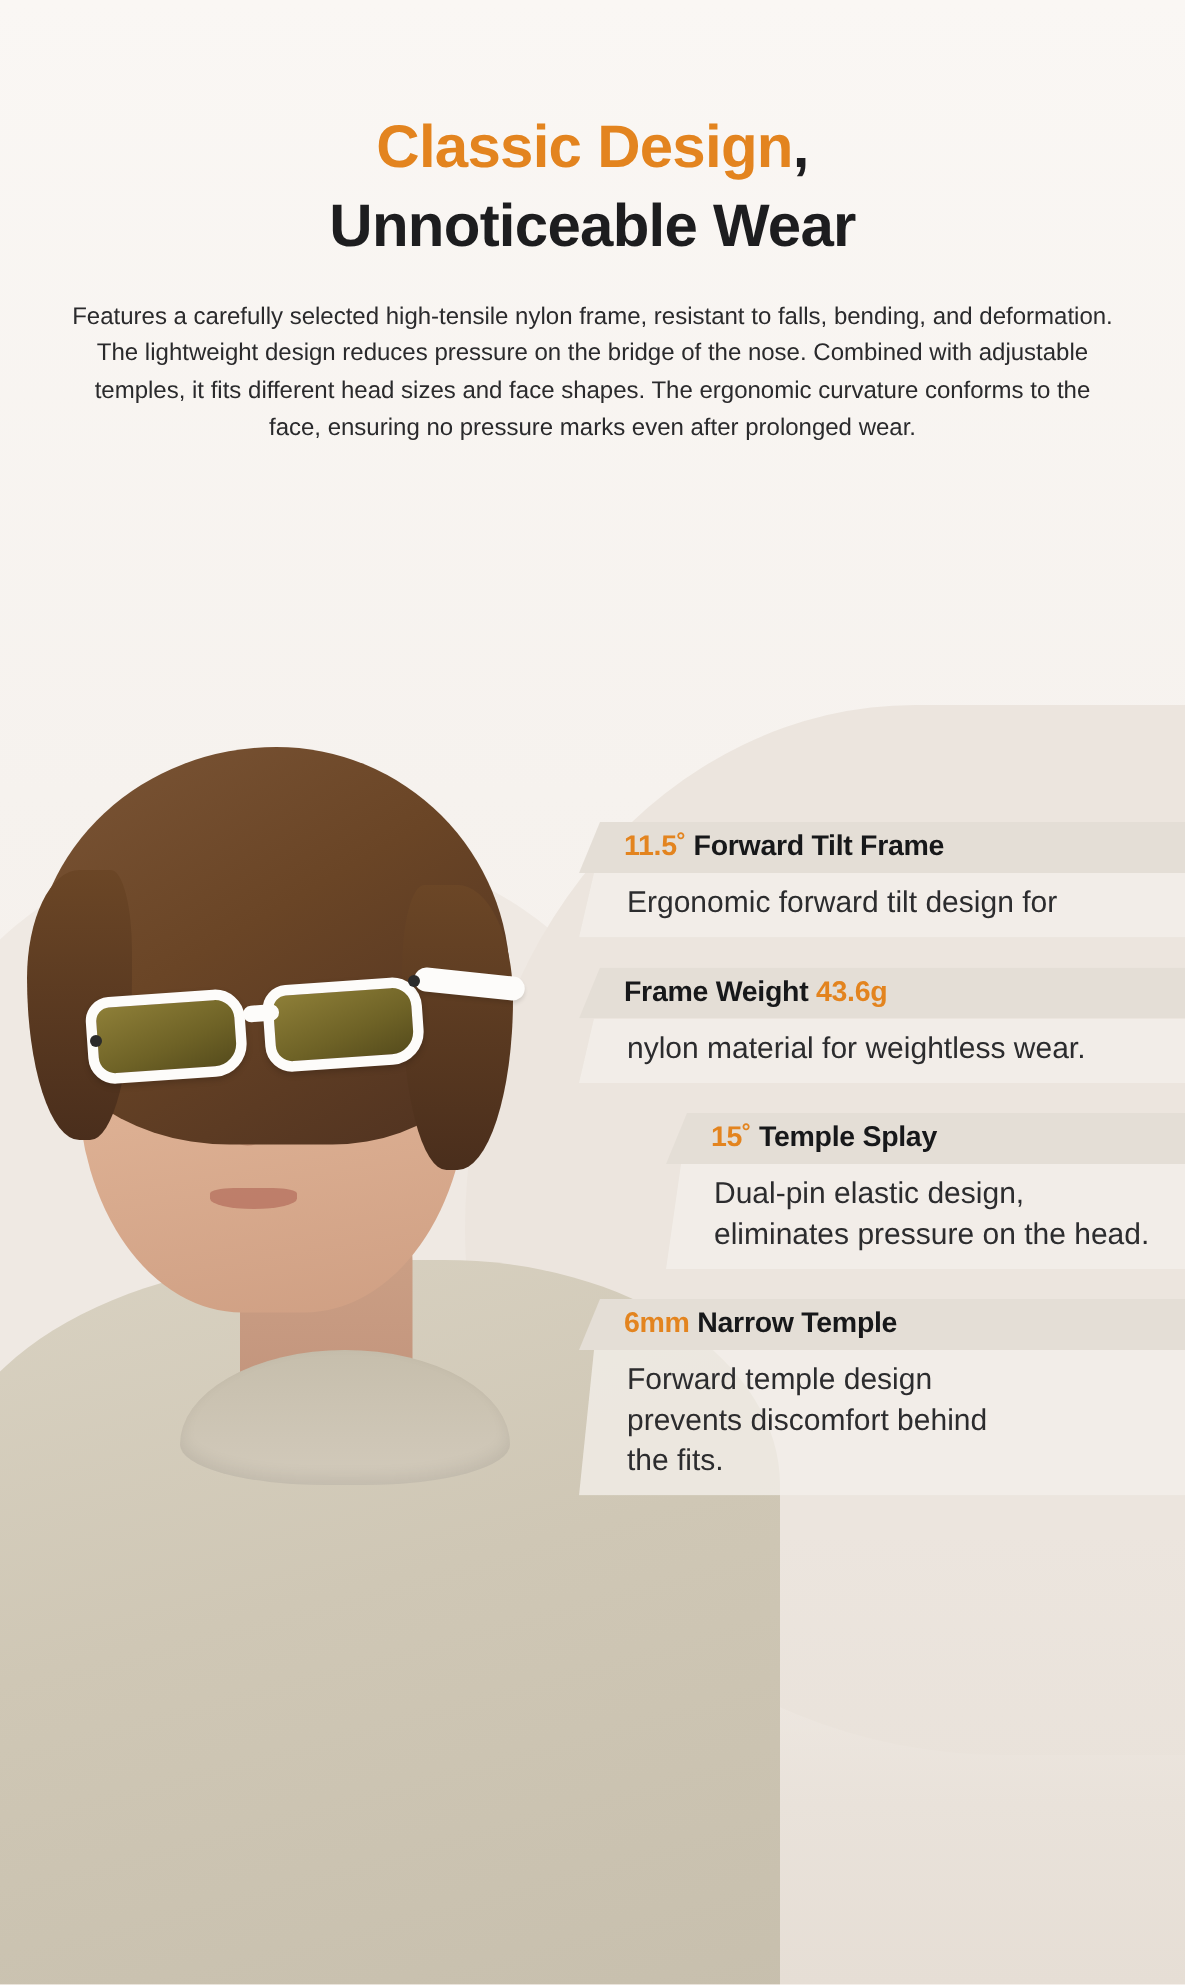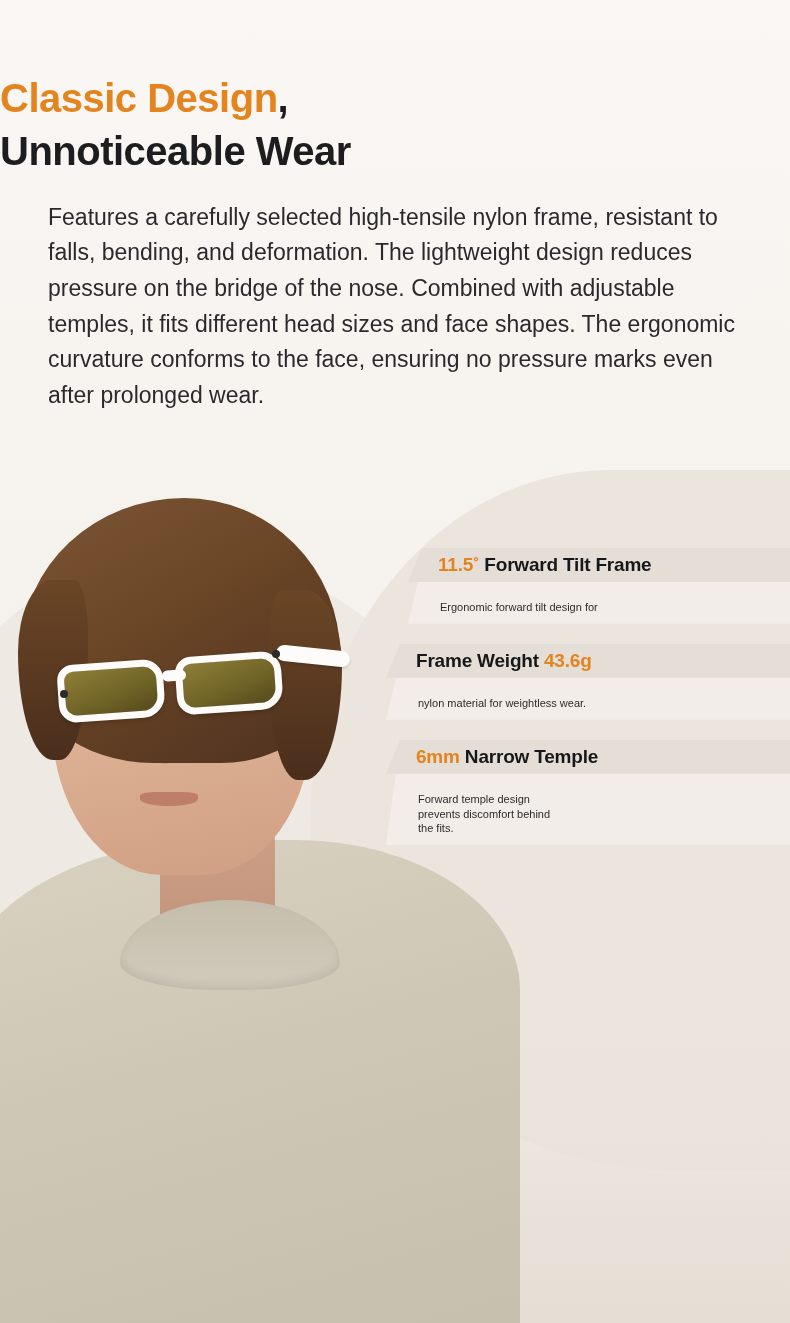--- a/index.html
+++ b/index.html
@@ -20,35 +20,36 @@
     height: 1323px;
     background: linear-gradient(180deg, #faf7f4 0%, #f6f2ee 40%, #f2ece7 100%);
     overflow: hidden;
   }
 
   
   .header {
     position: absolute;
     top: 0; left: 0; right: 0;
     padding-top: 72px;
+    text-align: center;
     z-index: 5;
   }
   .title {
     font-size: 40px;
     font-weight: bold;
     line-height: 1.32;
     letter-spacing: -0.5px;
     color: #1d1d1f;
   }
   .title .accent { color: #e3841f; }
   .title-line2 { display: block; }
 
   .subtitle {
     margin-top: 22px;
-    font-size: 23px;
+    font-size: 16px;
     line-height: 1.55;
     color: #2a2a2c;
     padding: 0 48px;
   }
 
   
   .bg-swoosh {
     position: absolute;
     left: -80px;
     top: 560px;
@@ -249,30 +250,30 @@
     margin-left: -22px;
     font-size: 19px;
     font-weight: bold;
     color: #17181a;
     letter-spacing: -0.2px;
     clip-path: polygon(14px 0, 100% 0, 100% 100%, 0 100%);
   }
   .feature-head .num { color: #e3841f; font-weight: bold; }
   .feature-body {
     background: rgba(243,239,234,0.78);
-    padding: 18px 10px 9px 32px;
+    padding: 7px 10px 9px 32px;
     margin-left: -22px;
-    font-size: 11px;
+    font-size: 20px;
     line-height: 1.35;
     color: #2c2c2e;
     clip-path: polygon(10px 0, 100% 0, 100% 100%, 0 100%);
   }
   .feature-body span { display: block; }
 
-  .f1 { margin-left: 22px; }
+  .f1 { }
   .f2 { }
   .f3 { margin-left: 58px; }
   .f4 { }
 </style>
 </head>
 <body>
 
 <div class="page">
 
   <div class="bg-swoosh"></div>
@@ -325,20 +326,30 @@
     <div class="feature f2">
       <div class="feature-head">
         <span>Frame Weight</span>
         <span class="num">43.6g</span>
       </div>
       <div class="feature-body">
         <span>nylon material for weightless wear.</span>
       </div>
     </div>
 
+    <div class="feature f3">
+      <div class="feature-head">
+        <span class="num">15˚</span>
+        <span>Temple Splay</span>
+      </div>
+      <div class="feature-body">
+        <span>Dual-pin elastic design,</span>
+        <span>eliminates pressure on the head.</span>
+      </div>
+    </div>
 
     <div class="feature f4">
       <div class="feature-head">
         <span class="num">6mm</span>
         <span>Narrow Temple</span>
       </div>
       <div class="feature-body">
         <span>Forward temple design</span>
         <span>prevents discomfort behind</span>
         <span>the fits.</span>

